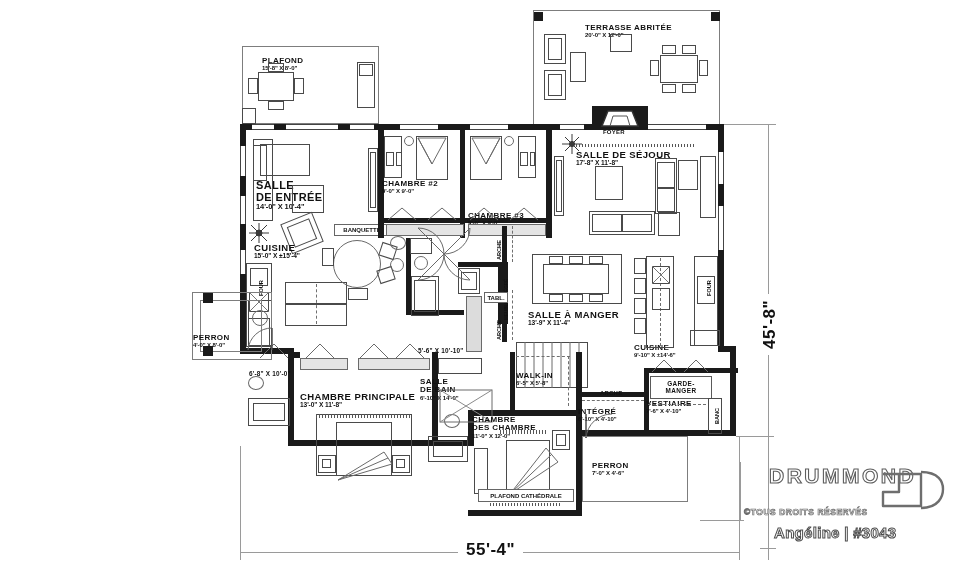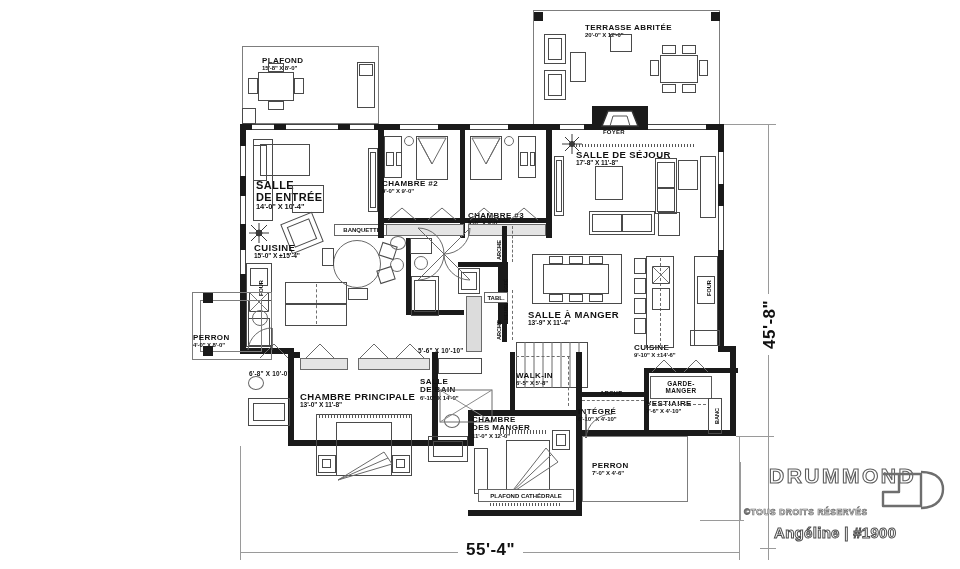--- a/index.html
+++ b/index.html
@@ -415,21 +415,21 @@
   <div class="wall" style="left:576px;top:352px;width:6px;height:58px;"></div>
   <div class="room sz10" style="left:516px;top:372px;width:62px;">
     <div class="nm">WALK-IN</div>
     <div class="dim">6'-5" X 5'-8"</div>
   </div>
   <div class="dash-v" style="left:568px;top:356px;height:50px;"></div>
   <div class="dash-h" style="left:516px;top:356px;width:54px;"></div>
 
   <div class="room sz10" style="left:472px;top:416px;width:96px;">
     <div class="nm">CHAMBRE</div>
-    <div class="nm">DES MANGER</div>
+    <div class="nm">DES CHAMBRE</div>
     <div class="dim">11'-0" X 12'-0"</div>
   </div>
   <div class="thin" style="left:506px;top:440px;width:44px;height:58px;"></div>
   <svg class="abs" style="left:506px;top:440px;width:58px;height:58px;">
     <path d="M4 54 L40 8 L52 22 Z" fill="none" stroke="#6a6a6a" stroke-width="1"></path>
     <path d="M4 54 L46 14" fill="none" stroke="#6a6a6a" stroke-width="1"></path>
   </svg>
   <div class="thin" style="left:552px;top:430px;width:18px;height:20px;"></div>
   <div class="thin" style="left:556px;top:434px;width:10px;height:12px;"></div>
   <div class="thin" style="left:474px;top:448px;width:14px;height:46px;"></div>
@@ -493,20 +493,20 @@
   <div class="dimline" style="left:736px;top:436px;width:38px;height:1px;"></div>
 
   <div id="logo">
     <div class="lg1">DRUMMOND</div>
     <div class="lg3">©TOUS DROITS RÉSERVÉS</div>
     <svg class="lgmark" viewBox="0 0 72 46">
       <path d="M6 8 L44 8 L44 40 L6 40 L6 26 L22 26 L22 8" fill="none" stroke="#6e6e6e" stroke-width="2.4" stroke-linejoin="round"></path>
       <path d="M44 6 C 62 6, 66 16, 66 23 C 66 30, 62 42, 44 42" fill="none" stroke="#6e6e6e" stroke-width="2.4"></path>
     </svg>
     <div class="planname">
-      <span>Angéline</span><span> | </span><span>#1900</span>
+      <span>Angéline</span><span> | </span><span>#3043</span>
     </div>
   </div>
 
   <div class="dimline" style="left:740px;top:462px;width:1px;height:58px;"></div>
   <div class="dimline" style="left:700px;top:520px;width:44px;height:1px;"></div>
 
 </div>
 
 </body></html>

